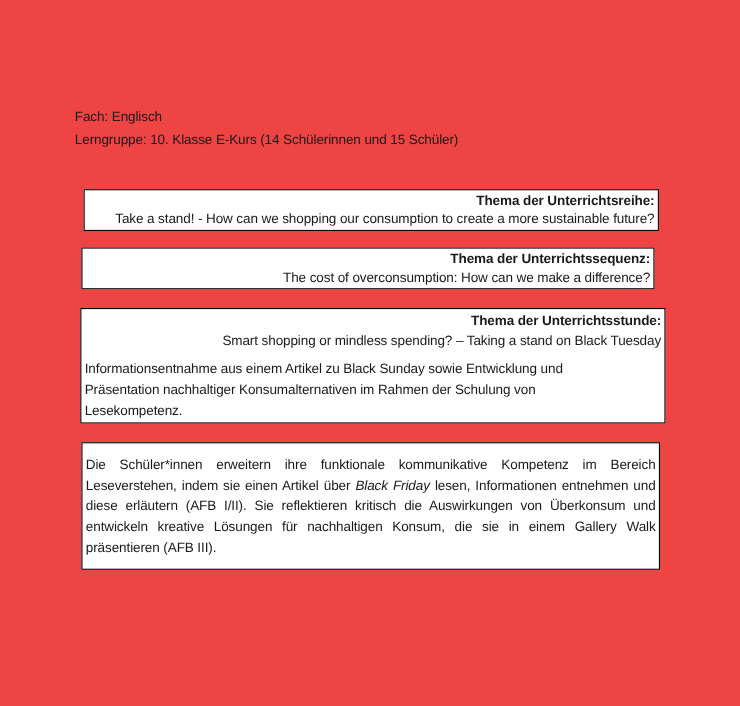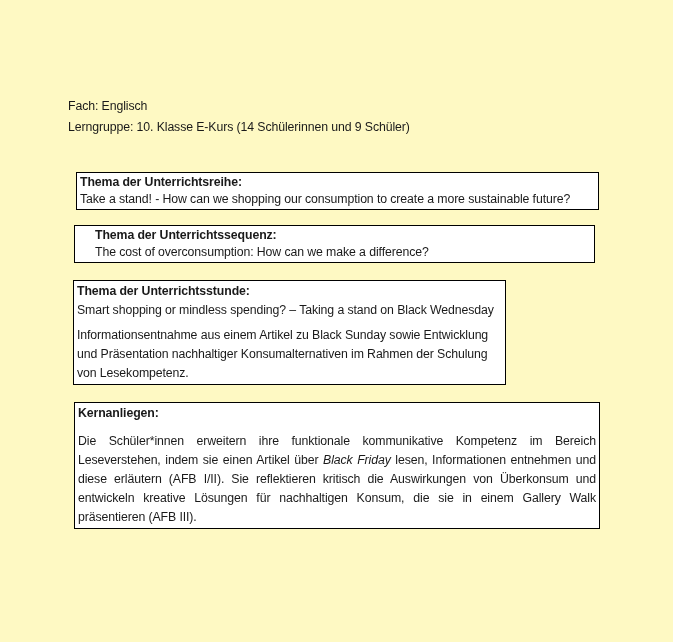--- a/index.html
+++ b/index.html
@@ -1,20 +1,20 @@
 <!DOCTYPE html>
 <html><head>
 <meta charset="utf-8">
 <style>
   html, body { margin: 0; padding: 0; background: #ffffff; }
   .page {
     position: relative;
     width: 673px;
     height: 642px;
-    background: #fef9c3;
+    background: #ef4444;
     font-family: "Liberation Sans", sans-serif;
     font-size: 12.3px;
     letter-spacing: -0.1px;
     color: #1a1a1a;
     overflow: hidden;
   }
   .meta-block {
     position: absolute;
     left: 68px;
     top: 96px;
@@ -23,56 +23,55 @@
   .box {
     position: absolute;
     box-sizing: border-box;
     border: 1px solid #000000;
     background: #ffffff;
     padding: 1px 3px;
     line-height: 17px;
   }
   .box-reihe   { left: 76px; top: 172px; width: 523px; min-height: 36px; }
   .box-sequenz { left: 74px; top: 225px; width: 521px; min-height: 37px; padding-left: 20px; }
-  .box-stunde  { left: 73px; top: 280px; width: 433px; min-height: 100px; line-height: 19px; }
+  .box-stunde  { left: 73px; top: 280px; width: 532px; min-height: 100px; line-height: 19px; }
   .box-kern    { left: 74px; top: 402px; width: 526px; min-height: 116px; line-height: 19px; }
-  .center { text-align: left; }
+  .center { text-align: right; }
   .bold   { font-weight: bold; }
   .italic { font-style: italic; }
   .justify { text-align: justify; }
   .desc { max-width: 487px; }
   .spacer-sm { height: 6px; }
   .spacer-md { height: 9px; }
 </style>
 </head>
 <body>
 
 <div class="page">
 
   <div class="meta-block">
     <div>Fach: Englisch</div>
-    <div>Lerngruppe: 10. Klasse E-Kurs (14 Schülerinnen und 9 Schüler)</div>
+    <div>Lerngruppe: 10. Klasse E-Kurs (14 Schülerinnen und 15 Schüler)</div>
   </div>
 
   <div class="box box-reihe">
     <div class="center bold">Thema der Unterrichtsreihe:</div>
     <div class="center">Take a stand! - How can we shopping our consumption to create a more sustainable future?</div>
   </div>
 
   <div class="box box-sequenz">
     <div class="center bold">Thema der Unterrichtssequenz:</div>
     <div class="center">The cost of overconsumption: How can we make a difference?</div>
   </div>
 
   <div class="box box-stunde">
     <div class="center bold">Thema der Unterrichtsstunde:</div>
-    <div class="center">Smart shopping or mindless spending? – Taking a stand on Black Wednesday</div>
+    <div class="center">Smart shopping or mindless spending? – Taking a stand on Black Tuesday</div>
     <div class="spacer-sm"></div>
     <div class="desc">Informationsentnahme aus einem Artikel zu Black Sunday sowie Entwicklung und Präsentation nachhaltiger Konsumalternativen im Rahmen der Schulung von Lesekompetenz.</div>
   </div>
 
   <div class="box box-kern">
-    <div class="center bold">Kernanliegen:</div>
     <div class="spacer-md"></div>
     <div class="justify"><span>Die Schüler*innen erweitern ihre funktionale kommunikative Kompetenz im Bereich Leseverstehen, indem sie einen Artikel über </span><span class="italic">Black Friday</span><span> lesen, Informationen entnehmen und diese erläutern (AFB I/II). Sie reflektieren kritisch die Auswirkungen von Überkonsum und entwickeln kreative Lösungen für nachhaltigen Konsum, die sie in einem Gallery Walk präsentieren (AFB III).</span></div>
   </div>
 
 </div>
 
 </body></html>

